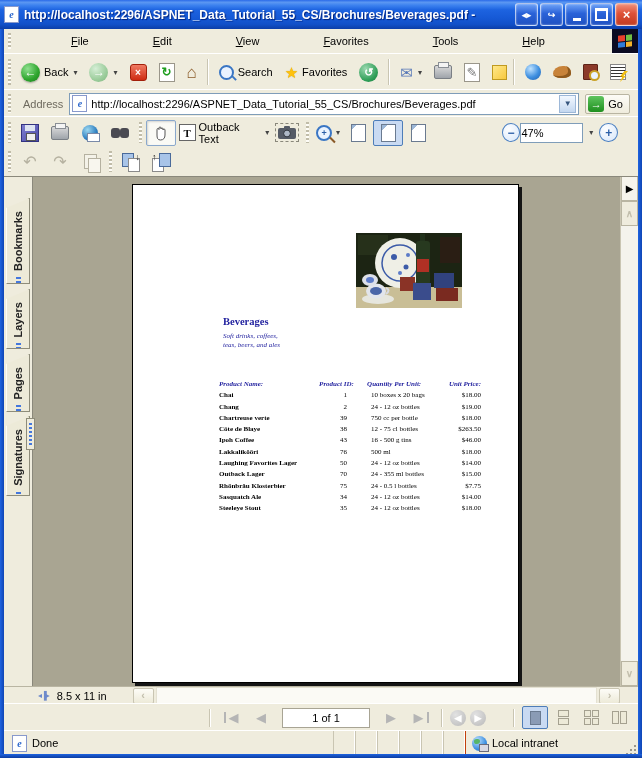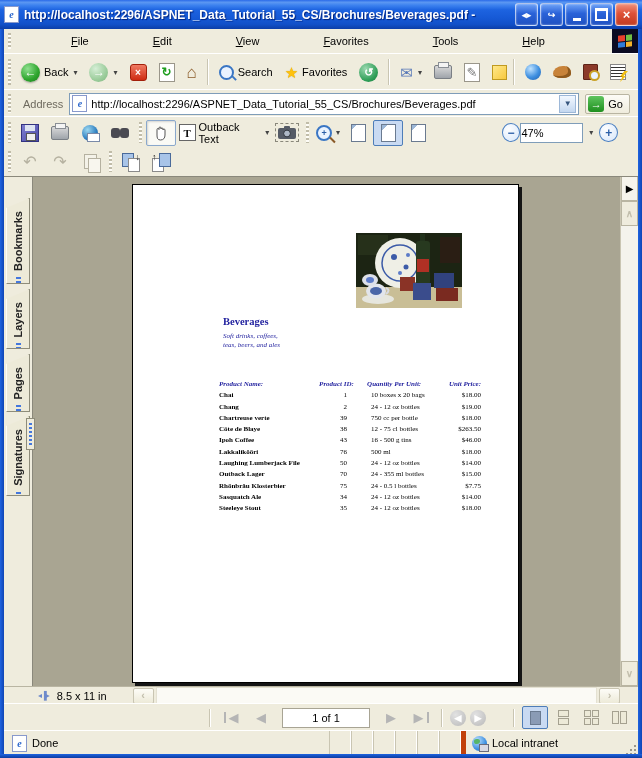--- a/index.html
+++ b/index.html
@@ -167,21 +167,21 @@
   .lay .pg{width:9px;height:12px;background:#8A9BB5;border:1px solid #6A7A90;}
   .lay .o{background:#EDEAD8;border:1px solid #A5A190;}
   .lay .col{display:flex;flex-direction:column;gap:1px;} .lay .col .o{width:9px;height:5px;}
   .lay .o.sm{width:5px;height:5px;}
 
   
   .statusbar{position:absolute;left:4px;top:730px;width:634px;height:24px;background:#EFECDD;border-top:1px solid #fff;
     display:flex;align-items:center;z-index:40;}
   .sdivs{display:flex;height:100%;margin-left:auto;}
   .sdiv{width:22px;height:100%;border-left:1px solid #C9C5B2;border-right:1px solid #fff;box-sizing:border-box;}
-  .zone{display:flex;align-items:center;gap:5px;width:148px;padding-left:6px;border-left:5px solid #c2410c;height:100%;}
+  .zone{display:flex;align-items:center;gap:5px;width:148px;padding-left:6px;border-left:1px solid #c2410c;height:100%;}
   .globe2{position:relative;width:15px;height:15px;border-radius:50%;background:radial-gradient(circle at 35% 30%,#BFE2FF,#3E8FE0 60%,#1C5FB0);}
   .globe2::before{content:"";position:absolute;left:2px;top:3px;width:6px;height:5px;background:#57B569;border-radius:50% 40% 60% 50%;}
   .globe2::after{content:"";position:absolute;right:-2px;bottom:-1px;width:8px;height:6px;background:#D8D8E2;border:1px solid #6A6A7A;}
   .rgrip{width:12px;height:12px;margin:0 2px 0 4px;align-self:flex-end;
     background:radial-gradient(circle 1.4px at 3px 11px,#9A968A 100%,transparent),radial-gradient(circle 1.4px at 7px 11px,#9A968A 100%,transparent),
     radial-gradient(circle 1.4px at 11px 11px,#9A968A 100%,transparent),radial-gradient(circle 1.4px at 7px 7px,#9A968A 100%,transparent),
     radial-gradient(circle 1.4px at 11px 7px,#9A968A 100%,transparent),radial-gradient(circle 1.4px at 11px 3px,#9A968A 100%,transparent);}
   .lbl-dim{color:#6E6A5E;}
 </style>
 </head>
@@ -487,21 +487,21 @@
             <span class="c3">16 - 500 g tins</span>
             <span class="c4">$46.00</span>
           </div>
         <div class="tr">
             <span class="c1">Lakkalikööri</span>
             <span class="c2">76</span>
             <span class="c3">500 ml</span>
             <span class="c4">$18.00</span>
           </div>
         <div class="tr">
-            <span class="c1">Laughing Lumberjack File</span>
+            <span class="c1">Laughing Favorites Lager</span>
             <span class="c2">50</span>
             <span class="c3">24 - 12 oz bottles</span>
             <span class="c4">$14.00</span>
           </div>
         <div class="tr">
             <span class="c1">Outback Lager</span>
             <span class="c2">70</span>
             <span class="c3">24 - 355 ml bottles</span>
             <span class="c4">$15.00</span>
           </div>

